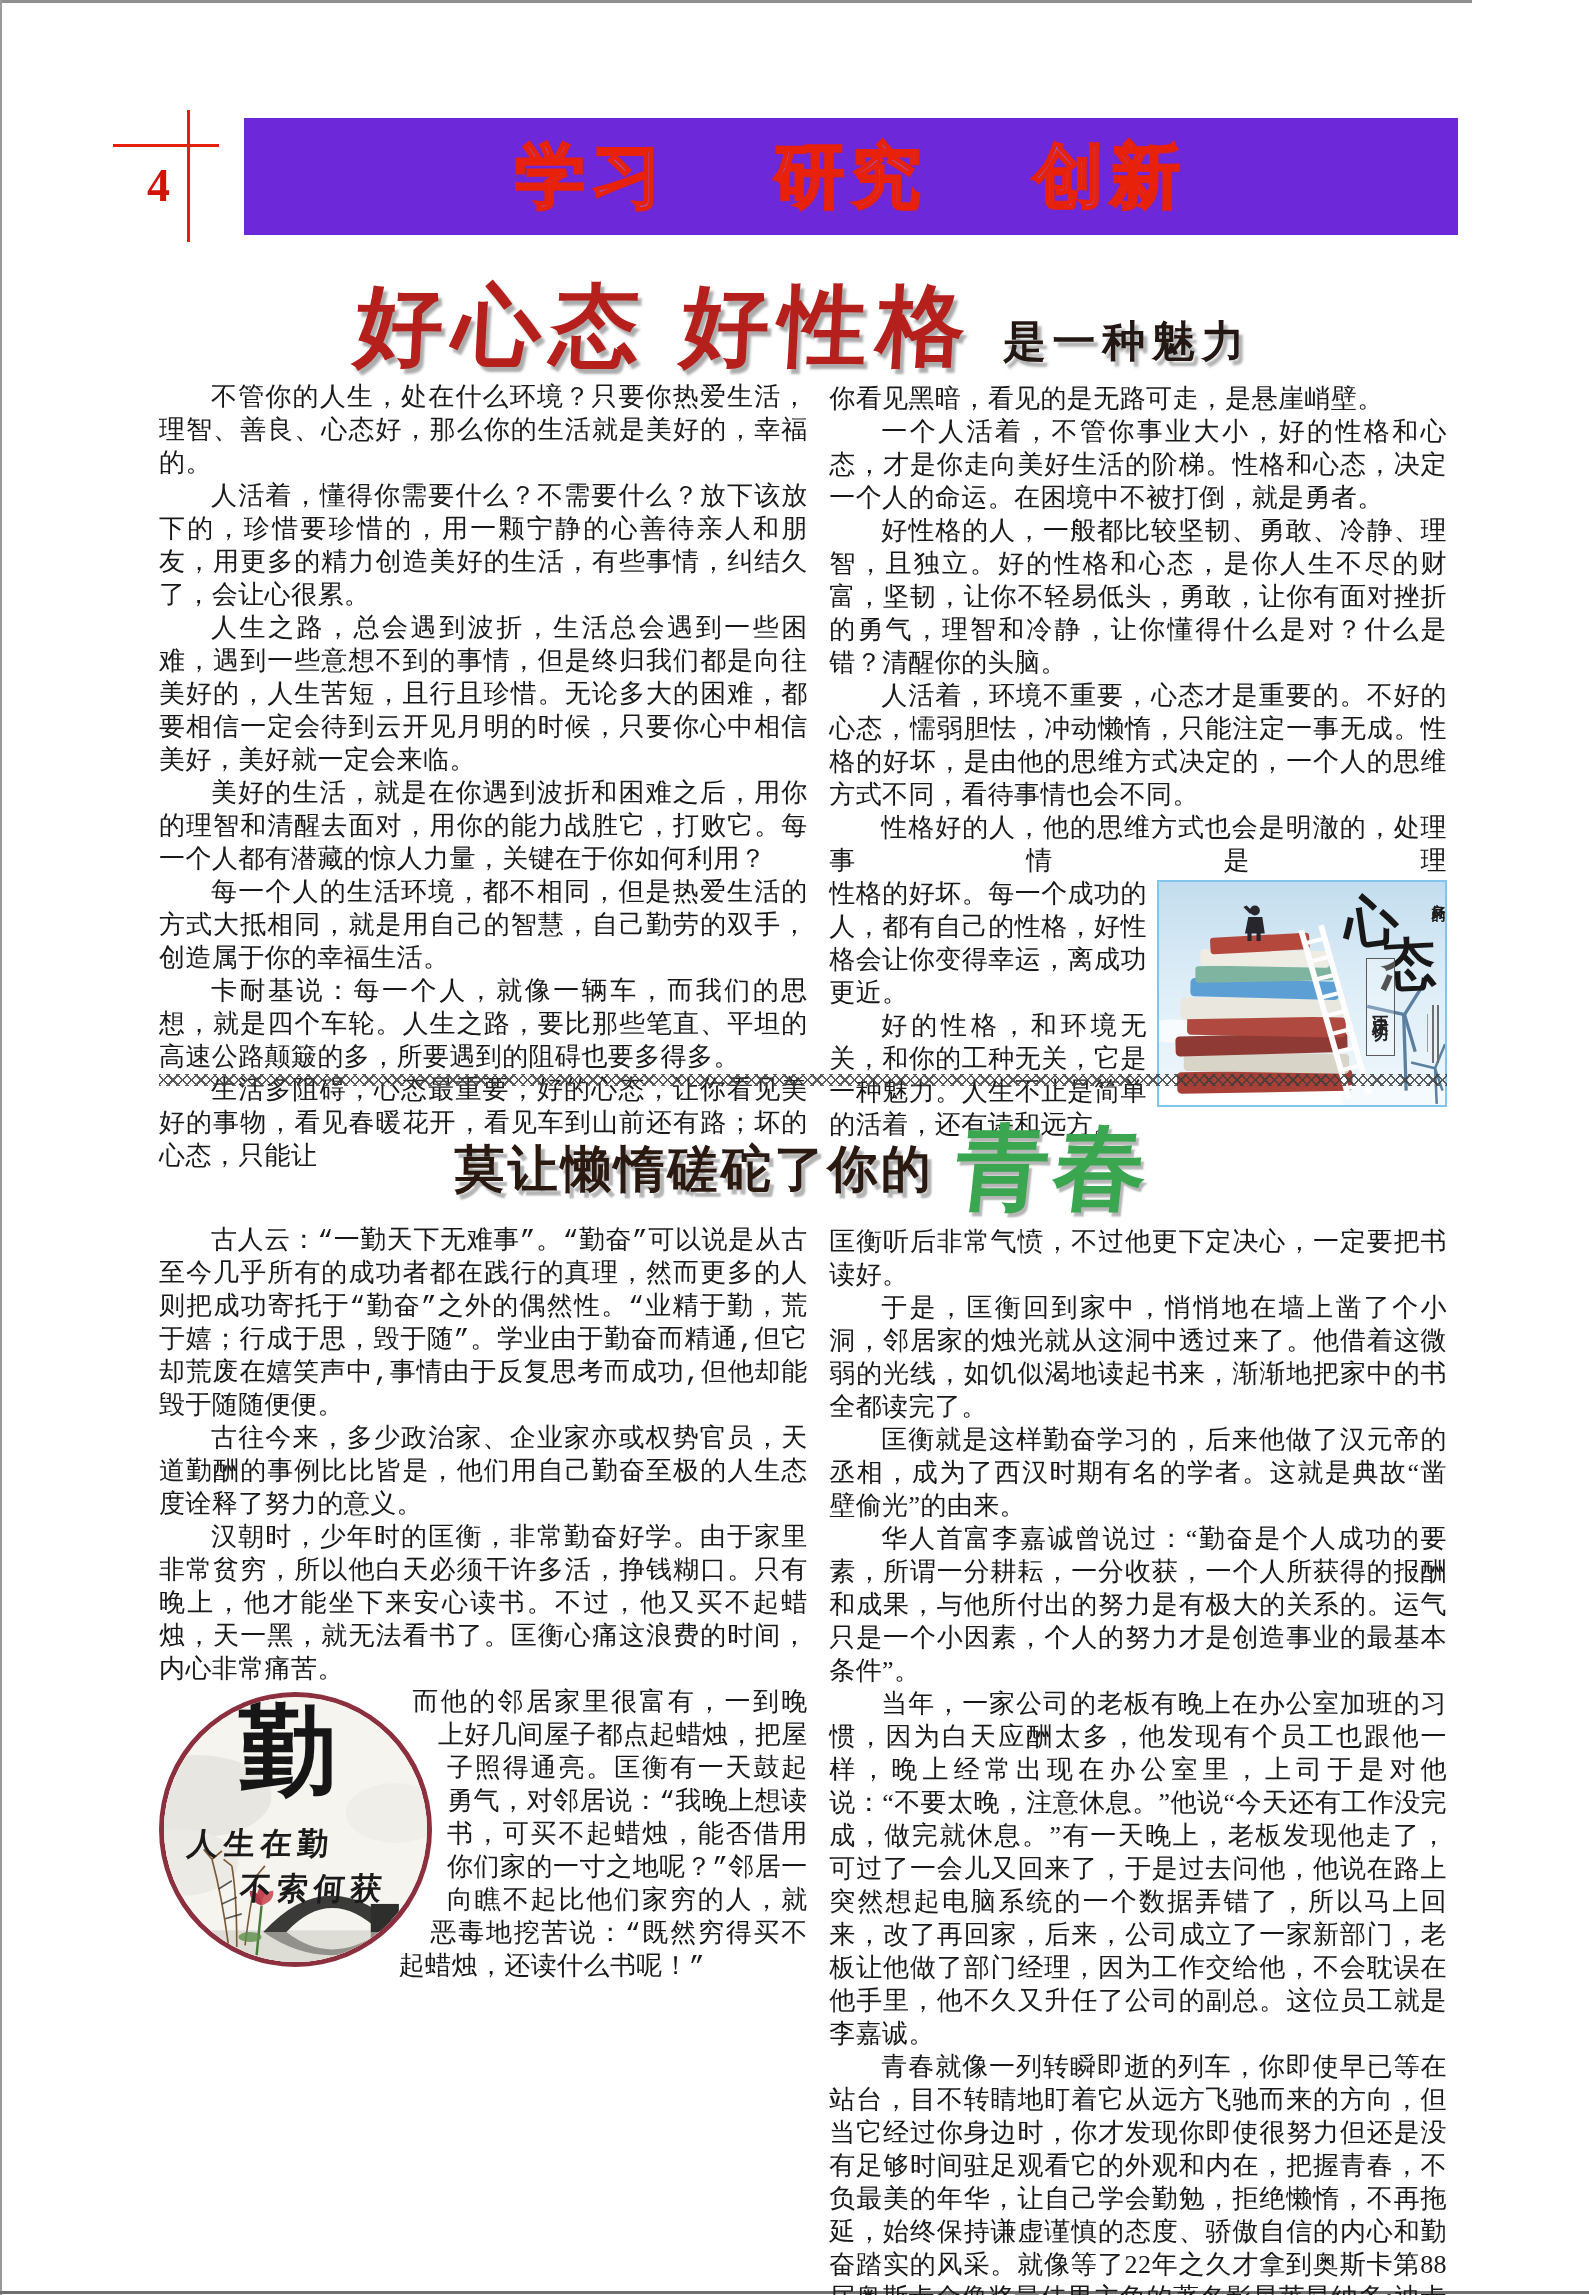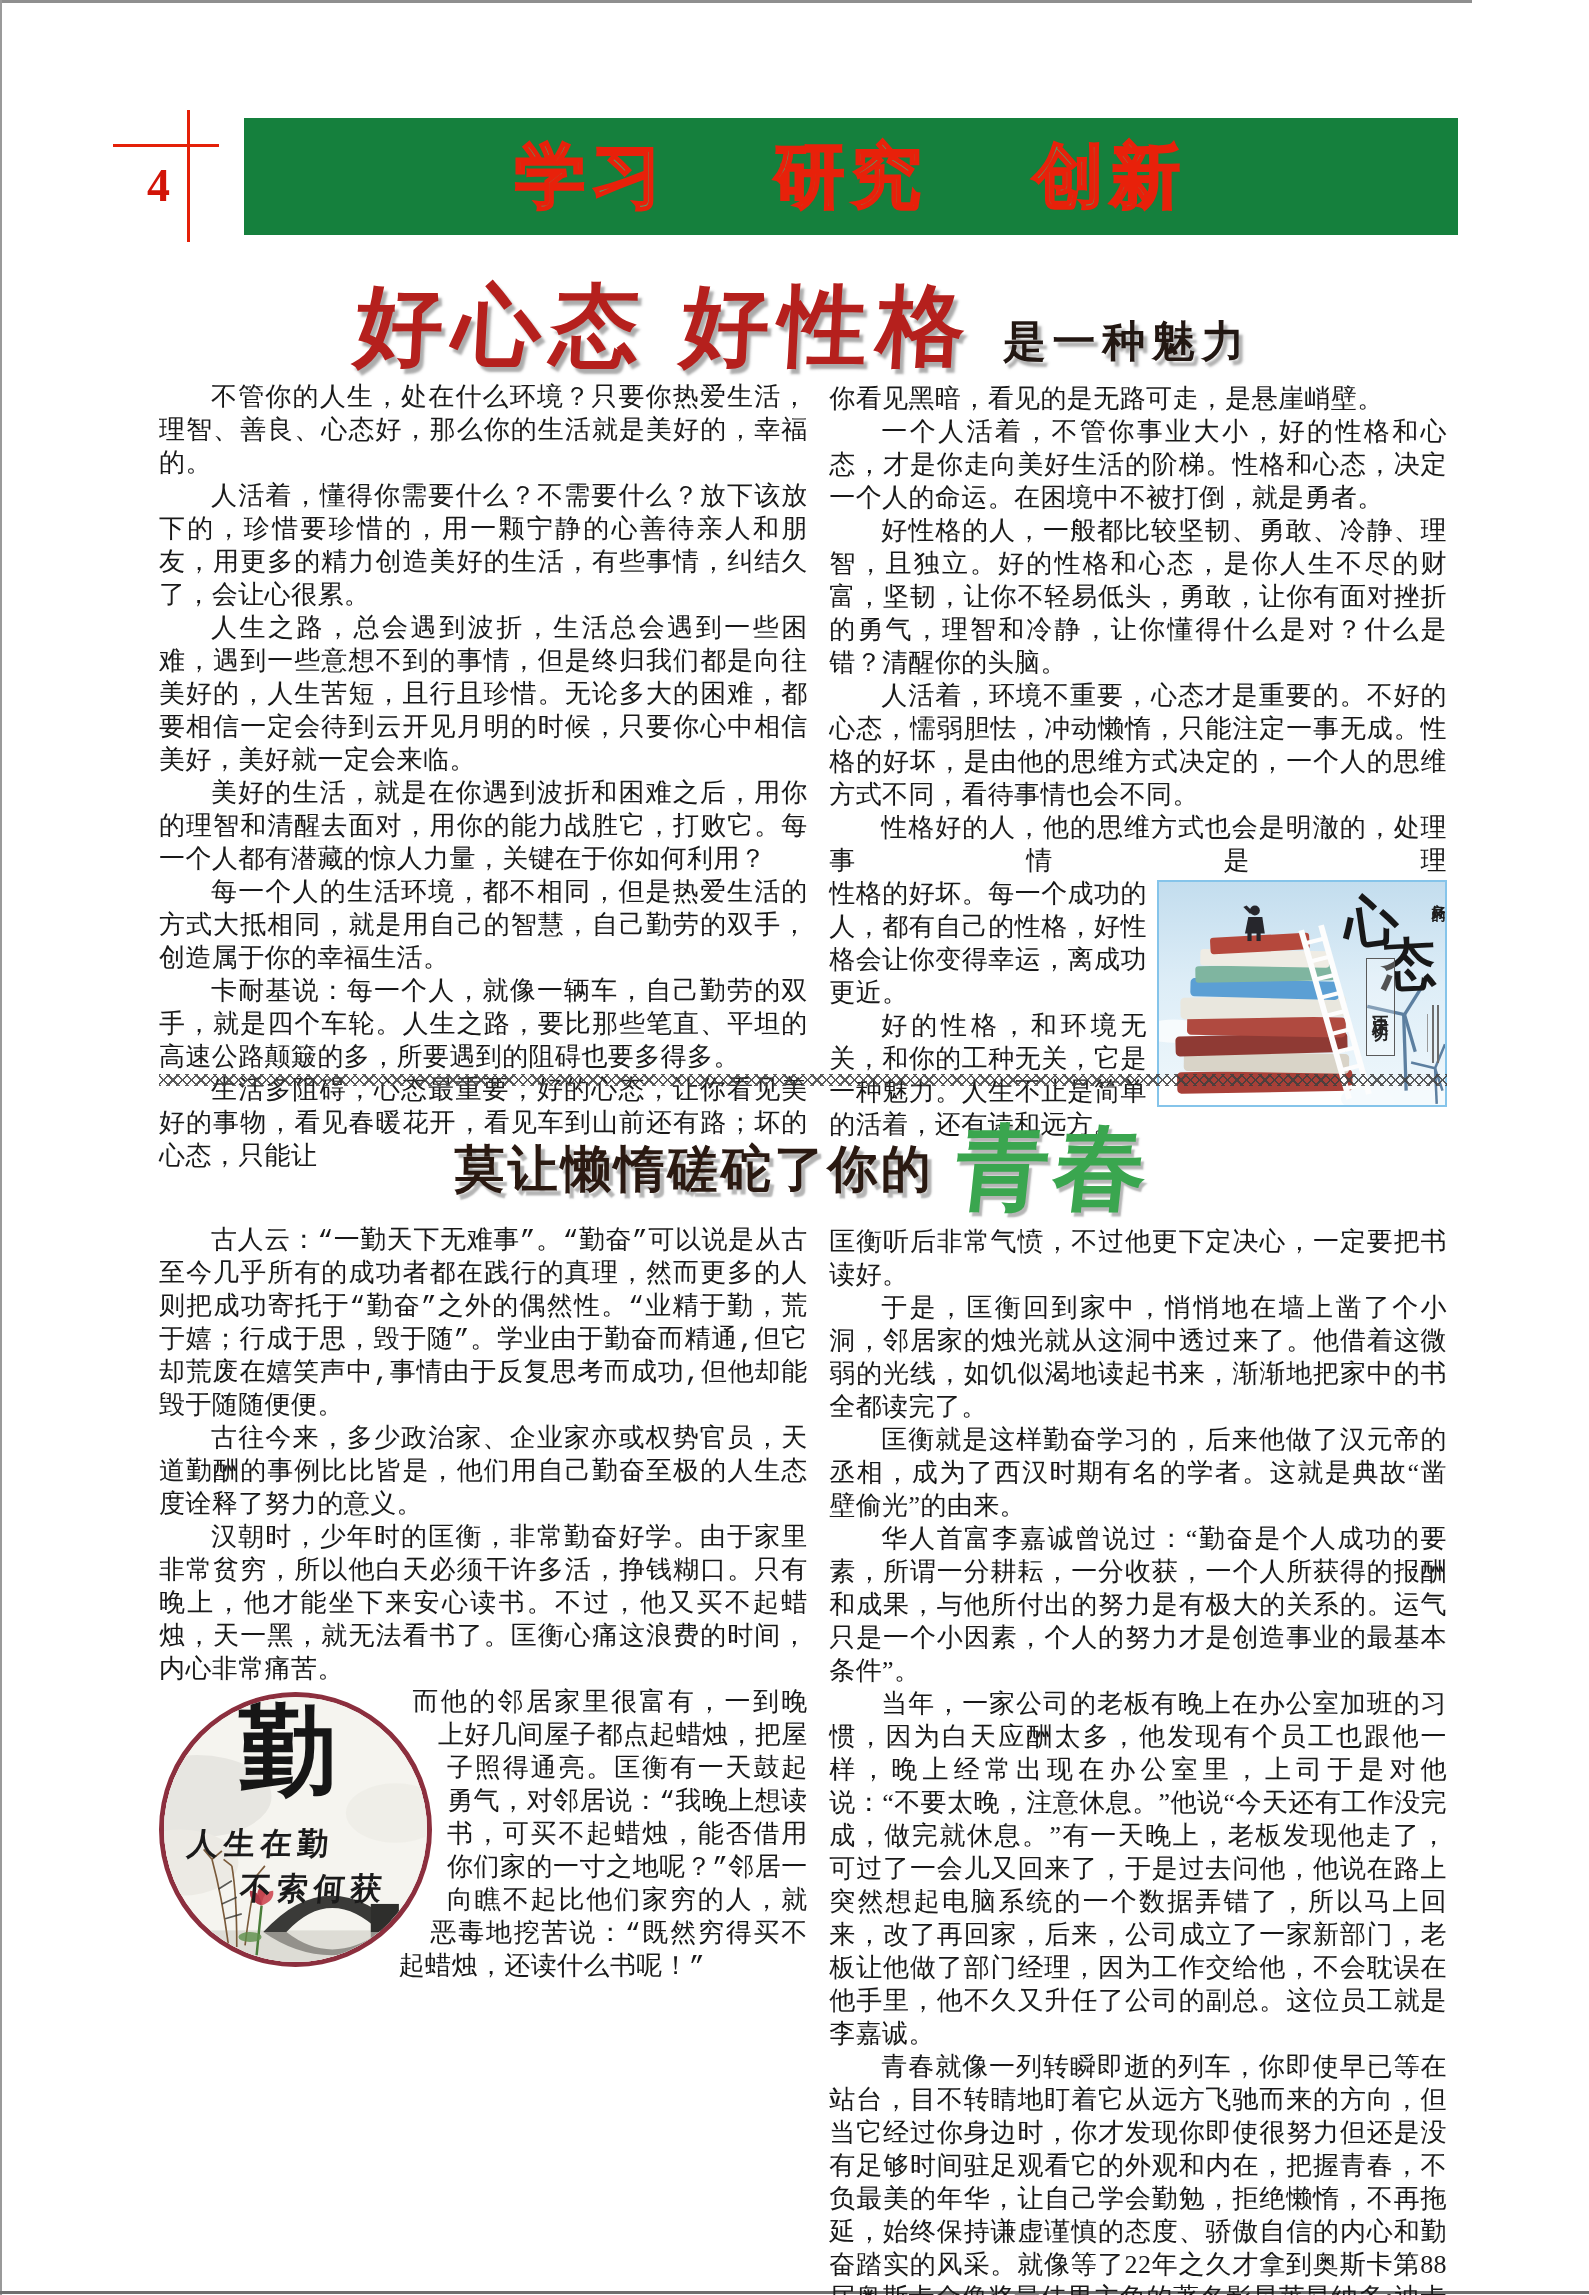--- a/index.html
+++ b/index.html
@@ -7,21 +7,21 @@
         font-family:"Liberation Serif","DejaVu Serif",serif;color:#1c1c1c;}
   
   .frame-top{position:absolute;left:0;top:0;width:1472px;height:2.5px;background:#8f8f8f;}
   .frame-left{position:absolute;left:0;top:0;width:1.7px;height:2295px;background:#9a9a9a;}
   .frame-bottom{position:absolute;left:0;top:2291px;width:1589px;height:2.5px;background:#6f6f6f;}
   
   .mark-v{position:absolute;left:187px;top:110px;width:2.5px;height:132px;background:#e42008;}
   .mark-h{position:absolute;left:113px;top:144px;width:106px;height:2.5px;background:#e42008;}
   .page-number{position:absolute;left:147px;top:159px;font-size:46px;font-weight:bold;color:#d21408;}
   
-  .banner{position:absolute;left:244px;top:118px;width:1214px;height:117px;background:#15803d;
+  .banner{position:absolute;left:244px;top:118px;width:1214px;height:117px;background:#6d28d9;
           display:flex;align-items:center;justify-content:center;gap:106px;}
   .banner span{font-family:"Liberation Sans","DejaVu Sans",sans-serif;font-size:70px;font-weight:bold;
           color:rgba(255,255,255,.25);-webkit-text-stroke:2.5px #e8210a;letter-spacing:6.6px;}
   
   .title1{position:absolute;left:159px;top:267px;width:1288px;display:flex;justify-content:center;
           align-items:baseline;gap:28px;white-space:nowrap;}
   .t1-red{font-size:88px;font-weight:bold;color:#b5201d;letter-spacing:10px;transform:skewX(-3deg);
           text-shadow:4.1px 5px 2.5px rgba(70,70,70,.45);}
   .t1-black{font-family:"Liberation Sans","DejaVu Sans",sans-serif;font-size:43px;font-weight:900;
           color:#221712;letter-spacing:6.6px;text-shadow:4.1px 5px 2.5px rgba(110,110,110,.55);}
@@ -98,21 +98,21 @@
     <span class="t1-black">是一种魅力</span>
   </div>
 
   <div class="cols cols1">
     <div class="colL">
       <p>不管你的人生，处在什么环境？只要你热爱生活，理智、善良、心态好，那么你的生活就是美好的，幸福的。</p>
       <p>人活着，懂得你需要什么？不需要什么？放下该放下的，珍惜要珍惜的，用一颗宁静的心善待亲人和朋友，用更多的精力创造美好的生活，有些事情，纠结久了，会让心很累。</p>
       <p>人生之路，总会遇到波折，生活总会遇到一些困难，遇到一些意想不到的事情，但是终归我们都是向往美好的，人生苦短，且行且珍惜。无论多大的困难，都要相信一定会待到云开见月明的时候，只要你心中相信美好，美好就一定会来临。</p>
       <p>美好的生活，就是在你遇到波折和困难之后，用你的理智和清醒去面对，用你的能力战胜它，打败它。每一个人都有潜藏的惊人力量，关键在于你如何利用？</p>
       <p>每一个人的生活环境，都不相同，但是热爱生活的方式大抵相同，就是用自己的智慧，自己勤劳的双手，创造属于你的幸福生活。</p>
-      <p>卡耐基说：每一个人，就像一辆车，自己勤劳的双手，就是四个车轮。人生之路，要比那些笔直、平坦的高速公路颠簸的多，所要遇到的阻碍也要多得多。</p>
+      <p>卡耐基说：每一个人，就像一辆车，而我们的思想，就是四个车轮。人生之路，要比那些笔直、平坦的高速公路颠簸的多，所要遇到的阻碍也要多得多。</p>
       <p>生活多阻碍，心态最重要，好的心态，让你看见美好的事物，看见春暖花开，看见车到山前还有路；坏的心态，只能让</p>
     </div>
     <div class="colR">
       <p class="cont">你看见黑暗，看见的是无路可走，是悬崖峭壁。</p>
       <p>一个人活着，不管你事业大小，好的性格和心态，才是你走向美好生活的阶梯。性格和心态，决定一个人的命运。在困境中不被打倒，就是勇者。</p>
       <p>好性格的人，一般都比较坚韧、勇敢、冷静、理智，且独立。好的性格和心态，是你人生不尽的财富，坚韧，让你不轻易低头，勇敢，让你有面对挫折的勇气，理智和冷静，让你懂得什么是对？什么是错？清醒你的头脑。</p>
       <p>人活着，环境不重要，心态才是重要的。不好的心态，懦弱胆怯，冲动懒惰，只能注定一事无成。性格的好坏，是由他的思维方式决定的，一个人的思维方式不同，看待事情也会不同。</p>
       <p class="cont">
         <span class="lead">性格好的人，他的思维方式也会是明澈的，处理事情是理</span>
         <span class="mindset-image">

